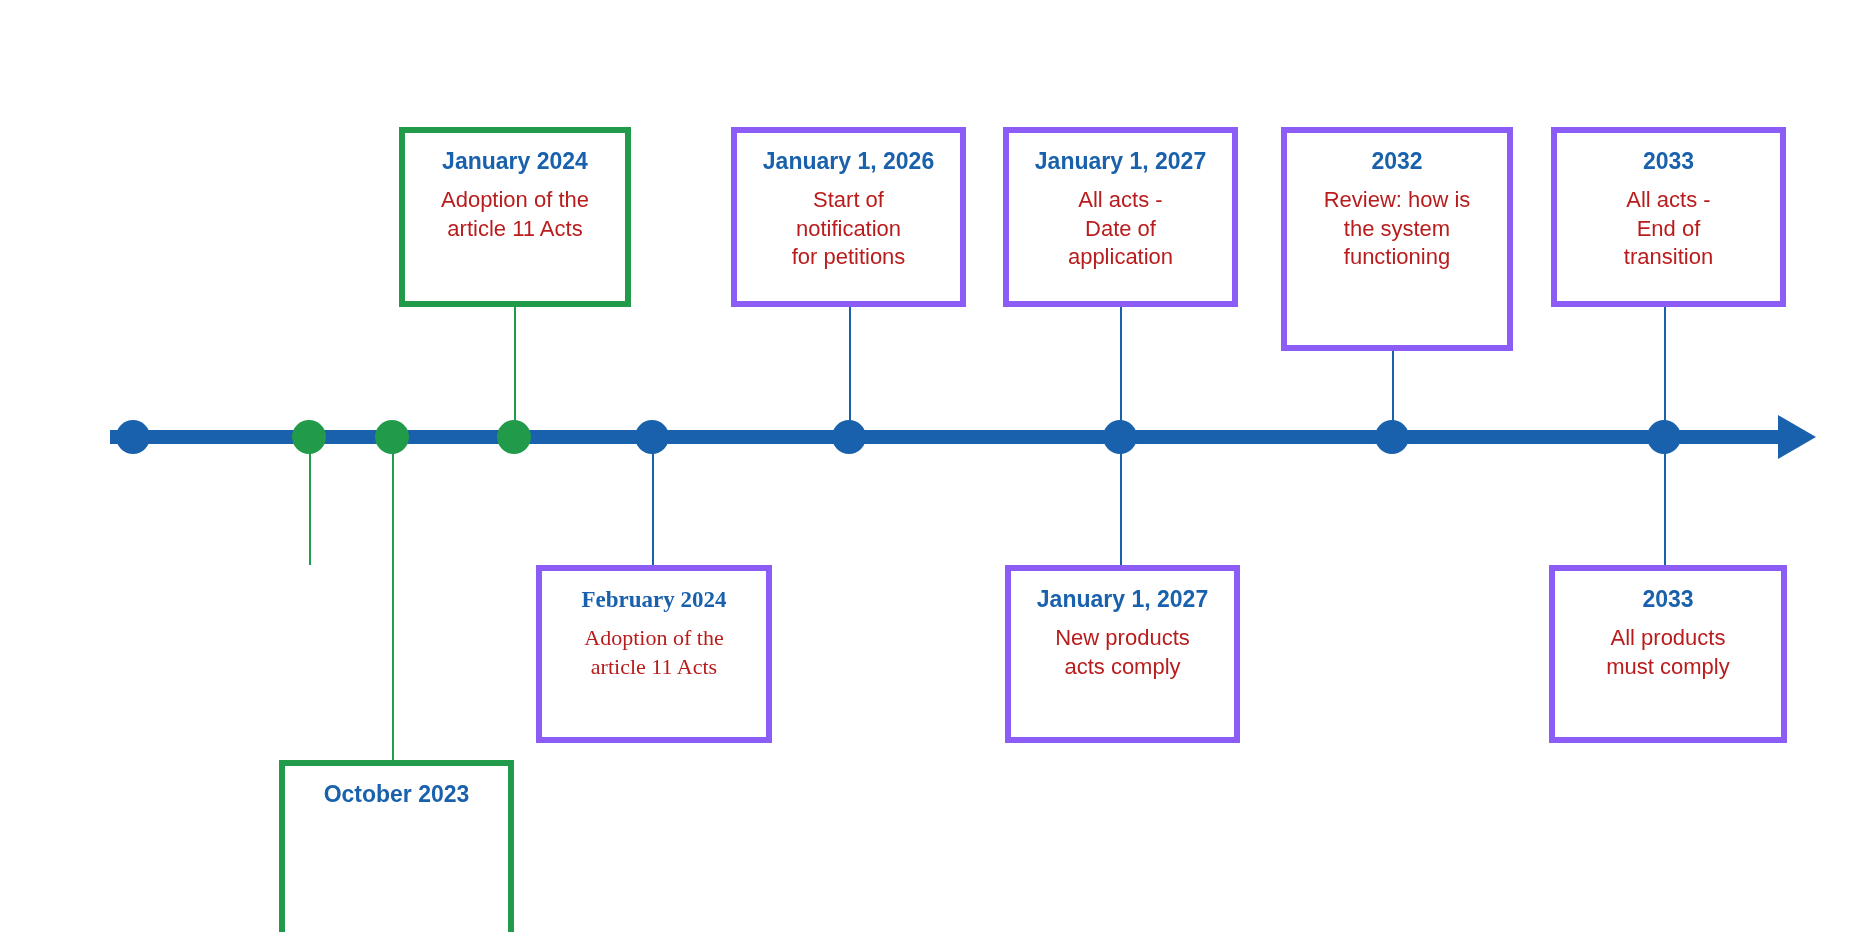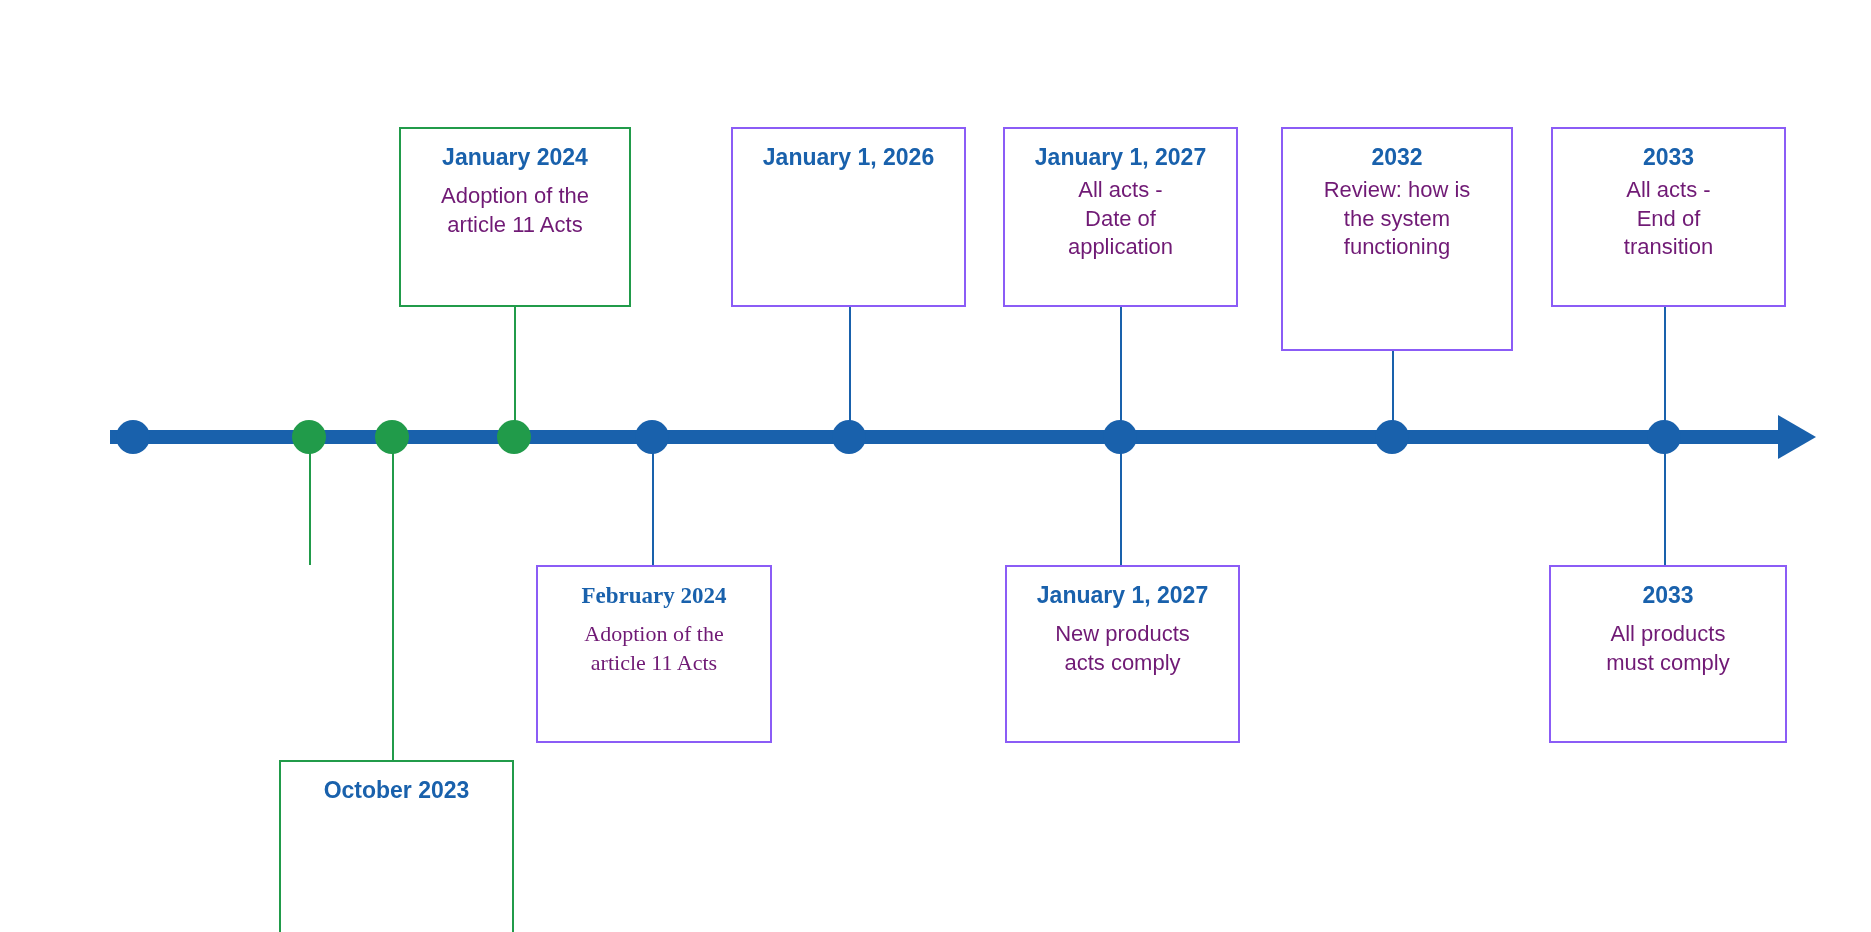--- a/index.html
+++ b/index.html
@@ -56,43 +56,43 @@
     position: absolute;
     width: 2px;
   }
   .stem.blue { background: #1961ac; }
   .stem.green { background: #219b4a; }
 
   
   .card {
     position: absolute;
     box-sizing: border-box;
-    border: 2px solid #8b5cf6;
+    border: 6px solid #8b5cf6;
     background: #ffffff;
     text-align: center;
     padding: 14px 10px 16px 10px;
     line-height: 1.28;
   }
   .card.green { border-color: #219b4a; }
   .card .card-title {
     display: block;
     font-weight: bold;
     font-size: 23px;
     color: #1961ac;
     margin-bottom: 10px;
     white-space: nowrap;
   }
   .card.green .card-title { color: #1961ac; }
   .card .card-body {
     display: block;
     font-size: 22px;
-    color: #701a75;
+    color: #b91c1c;
     white-space: pre-line;
   }
-  .card.compact .card-title { margin-bottom: 4px; text-align: center; }
+  .card.compact .card-title { margin-bottom: 10px; text-align: center; }
 </style>
 </head>
 <body>
 
 <div id="timeline-root">
 
   <div class="axis-line"></div>
   <div class="axis-arrow"></div>
 
   <div class="node blue" style="left:133px;"></div>
@@ -118,20 +118,23 @@
   <div class="stem blue" style="left:1664px; top:440px; height:125px;"></div>
 
   <div class="card green" style="left:399px; top:127px; width:232px; height:180px;">
     <span class="card-title">January 2024</span>
     <span class="card-body">Adoption of the
 article 11 Acts</span>
   </div>
 
   <div class="card compact" style="left:731px; top:127px; width:235px; height:180px;">
     <span class="card-title">January 1, 2026</span>
+    <span class="card-body">Start of
+notification
+for petitions</span>
   </div>
 
   <div class="card compact" style="left:1003px; top:127px; width:235px; height:180px;">
     <span class="card-title">January 1, 2027</span>
     <span class="card-body">All acts -
 Date of
 application</span>
   </div>
 
   <div class="card compact" style="left:1281px; top:127px; width:232px; height:224px;">

